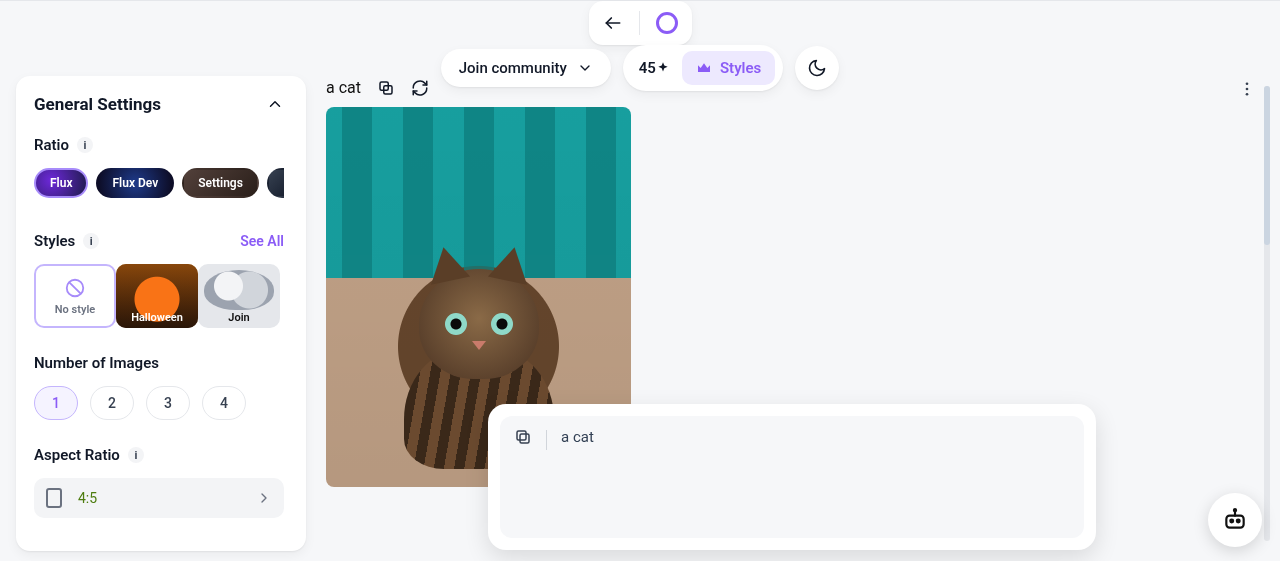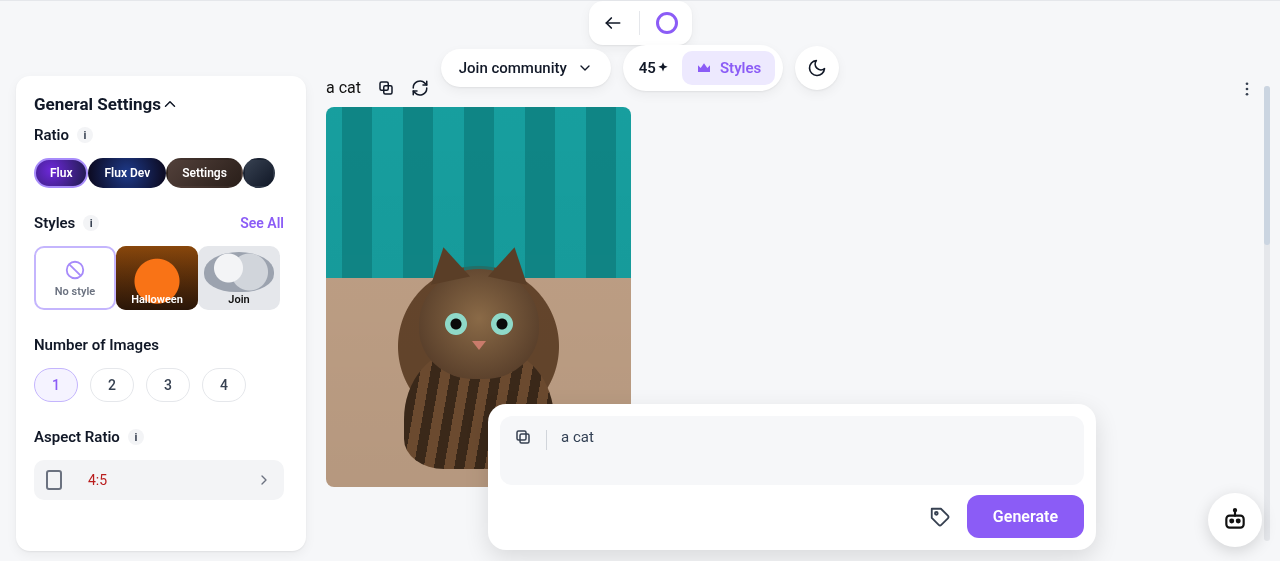--- a/index.html
+++ b/index.html
@@ -57,28 +57,28 @@
   
   .sidebar{
     position:absolute;left:16px;top:76px;width:290px;height:475px;
     background:var(--card);border-radius:14px;box-shadow:var(--shadow);
     padding:18px 18px 0 18px;overflow:hidden;
   }
   .sidebar-inner{height:100%;overflow-y:auto;padding-right:4px;}
   .sidebar-inner::-webkit-scrollbar{width:6px;}
   .sidebar-inner::-webkit-scrollbar-thumb{background:#d1d5db;border-radius:3px;}
   .sec-header{
-    display:flex;align-items:center;font-weight:700;font-size:17px;margin-bottom:12px;
+    display:flex;align-items:center;justify-content:space-between;font-weight:700;font-size:17px;margin-bottom:22px;
   }
   .label-row{display:flex;align-items:center;gap:8px;font-weight:600;font-size:15px;margin-bottom:14px;}
   .info-dot{
     width:16px;height:16px;border-radius:50%;background:#f3f4f6;color:#374151;font-size:11px;font-weight:700;
     display:inline-flex;align-items:center;justify-content:center;
   }
-  .model-row{display:flex;margin-bottom:26px;overflow:hidden;}
+  .model-row{display:flex;gap:8px;margin-bottom:34px;overflow:hidden;}
   .model-chip{
     flex:0 0 auto;padding:0 14px;height:30px;display:flex;align-items:center;justify-content:center;
     border-radius:999px;color:#fff;font-size:12px;font-weight:600;white-space:nowrap;
     position:relative;overflow:hidden;border:2px solid transparent;
   }
   .model-chip.flux{background:radial-gradient(circle at 30% 40%, #6d28d9, #1e1b4b);border-color:#a78bfa;}
   .model-chip.fluxdev{background:radial-gradient(circle at 50% 50%, #1e3a8a, #0c0a20);}
   .model-chip.realistic{background:linear-gradient(135deg,#52403a,#2a1f1a);}
   .model-chip.anime{background:linear-gradient(135deg,#374151,#111827);}
 
@@ -114,21 +114,21 @@
   .num-btn{
     width:44px;height:34px;border:1px solid var(--border);border-radius:999px;background:#fff;
     display:flex;align-items:center;justify-content:center;font-size:14px;font-weight:500;color:#374151;
   }
   .num-btn.selected{border-color:#c4b5fd;background:#f5f3ff;color:var(--purple);}
 
   .aspect-row{
     margin-top:10px;display:flex;align-items:center;justify-content:space-between;
     background:#f3f4f6;border-radius:10px;padding:10px 12px;
   }
-  .aspect-left{display:flex;align-items:center;gap:26px;font-size:14px;color:#b91c1c;}
+  .aspect-left{display:flex;align-items:center;gap:16px;font-size:14px;color:#4d7c0f;}
   .ratio-ico{width:16px;height:20px;border:2px solid #6b7280;border-radius:3px;}
 
   
   .main{
     position:absolute;left:326px;right:16px;top:76px;bottom:10px;
   }
   .result-header{
     display:flex;align-items:center;gap:16px;font-size:16px;color:#111;padding:2px 0 10px 0;
   }
   .result-header .actions{display:flex;gap:16px;color:#374151;}
@@ -392,31 +392,20 @@
 <div class="prompt-card">
   <div class="prompt-input">
     <span style="color:#374151">
       <svg width="18" height="18" viewBox="0 0 24 24" fill="none" stroke="currentColor" stroke-width="2" stroke-linecap="round" stroke-linejoin="round">
           <rect x="8" y="8" width="12" height="12" rx="2"></rect>
           <rect x="4" y="4" width="12" height="12" rx="2"></rect>
         </svg>
     </span>
     <span class="divider"></span>
     <span class="prompt-text">a cat</span>
-  </div>
-  <div class="prompt-actions">
-    <span class="tag-btn icon-btn">
-      <svg width="22" height="22" viewBox="0 0 24 24" fill="none" stroke="currentColor" stroke-width="2" stroke-linecap="round" stroke-linejoin="round">
-          <path d="M20.6 13.4L13.4 20.6a2 2 0 01-2.8 0L3 13V3h10l7.6 7.6a2 2 0 010 2.8z"></path>
-          <circle cx="8" cy="8" r="1.5"></circle>
-        </svg>
-    </span>
-    <div class="generate-btn">
-      <span>Generate</span>
-    </div>
   </div>
 </div>
 
 <div class="bot-fab">
   <span>
     <svg width="26" height="26" viewBox="0 0 24 24" fill="none" stroke="currentColor" stroke-width="2" stroke-linecap="round" stroke-linejoin="round">
         <rect x="4" y="8" width="16" height="11" rx="3"></rect>
         <circle cx="9" cy="13" r="1.3" fill="currentColor"></circle>
         <circle cx="15" cy="13" r="1.3" fill="currentColor"></circle>
         <line x1="12" y1="8" x2="12" y2="4"></line>

